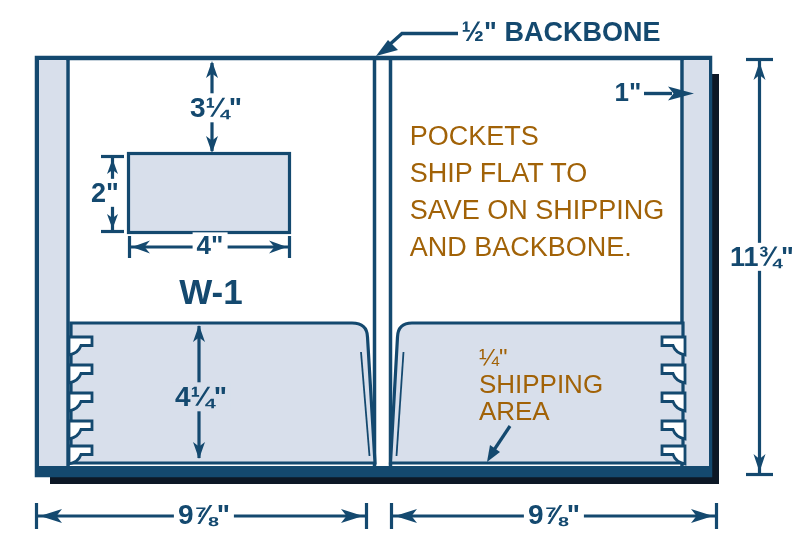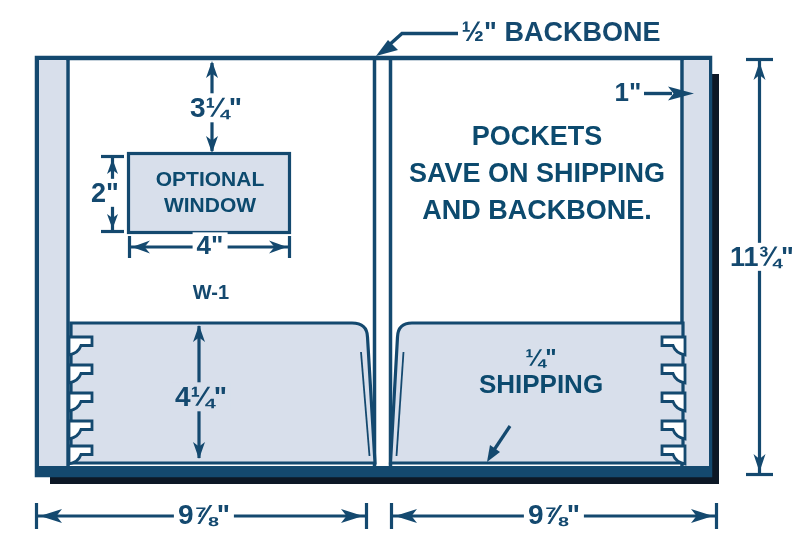--- a/index.html
+++ b/index.html
@@ -4,22 +4,22 @@
 <title>Diagram</title>
 <style>
   html,body{margin:0;padding:0;background:#ffffff;}
   #stage{position:relative;width:800px;height:539px;background:#ffffff;overflow:hidden;
          font-family:"Liberation Sans", sans-serif;}
   #shapes{position:absolute;left:0;top:0;}
   .lbl{position:absolute;font-weight:bold;color:#14496f;white-space:nowrap;
        transform:translate(-50%,-50%);line-height:1.05;}
   .bgw{background:#ffffff;padding:0 4px;}
   .bgb{background:#d8dfeb;padding:0 4px;}
-  .center-block{position:absolute;transform:translateX(-50%);text-align:center;
-                font-weight:bold;color:#0c4a6e;white-space:nowrap;}
+  .center-block{position:absolute;transform:translateX(-50%);text-align:left;
+                font-weight:normal;color:#a16207;white-space:nowrap;}
 </style>
 </head>
 <body>
 
 <div id="stage">
 
   <svg id="shapes" width="800" height="539" viewBox="0 0 800 539">
 
     <rect x="712" y="74" width="7" height="410" fill="#0d1826"></rect>
     <rect x="50" y="477" width="669" height="7" fill="#0d1826"></rect>
@@ -129,41 +129,39 @@
   </svg>
 
   <div class="lbl" style="left:561px;top:32px;font-size:27px;">½" BACKBONE</div>
 
   <div class="lbl bgw" style="left:216px;top:108px;font-size:28px;">3¼"</div>
 
   <div class="lbl bgw" style="left:105px;top:193px;font-size:27px;">2"</div>
 
   <div class="lbl bgw" style="left:210px;top:246px;font-size:26px;">4"</div>
 
-  <div class="center-block" style="left:210px;top:166px;font-size:21px;line-height:26px;">
-    <div>OPTIONAL</div>
-    <div>WINDOW</div>
-  </div>
 
-  <div class="lbl" style="left:211px;top:292px;font-size:20px;">W-1</div>
+  <div class="lbl" style="left:211px;top:292px;font-size:35px;">W-1</div>
 
   <div class="lbl bgb" style="left:201px;top:397px;font-size:28px;">4¼"</div>
 
   <div class="center-block" style="left:537px;top:118px;font-size:27px;line-height:37px;">
     <div>POCKETS</div>
+    <div>SHIP FLAT TO</div>
     <div>SAVE ON SHIPPING</div>
     <div>AND BACKBONE.</div>
   </div>
 
   <div class="lbl" style="left:628px;top:93px;font-size:26px;">1"</div>
 
   <div class="lbl bgw" style="left:762px;top:257px;font-size:27px;">11¾"</div>
 
   <div class="center-block" style="left:541px;top:344px;font-size:26px;line-height:27px;">
     <div style="font-size:24px;">¼"</div>
     <div>SHIPPING</div>
+    <div>AREA</div>
   </div>
 
   <div class="lbl bgw" style="left:204px;top:515px;font-size:28px;">9⅞"</div>
 
   <div class="lbl bgw" style="left:554px;top:515px;font-size:28px;">9⅞"</div>
 
 </div>
 
 </body></html>

